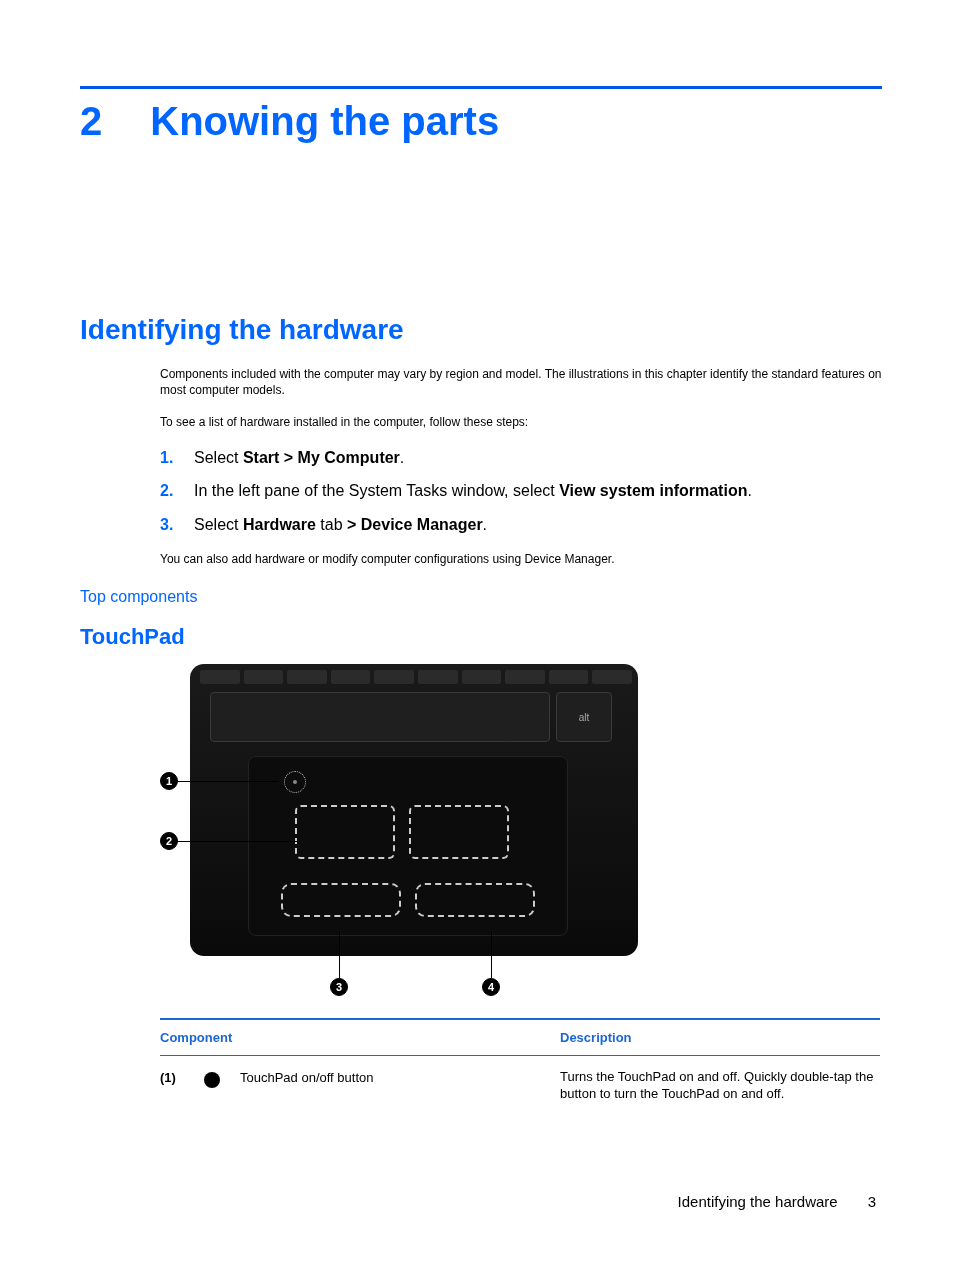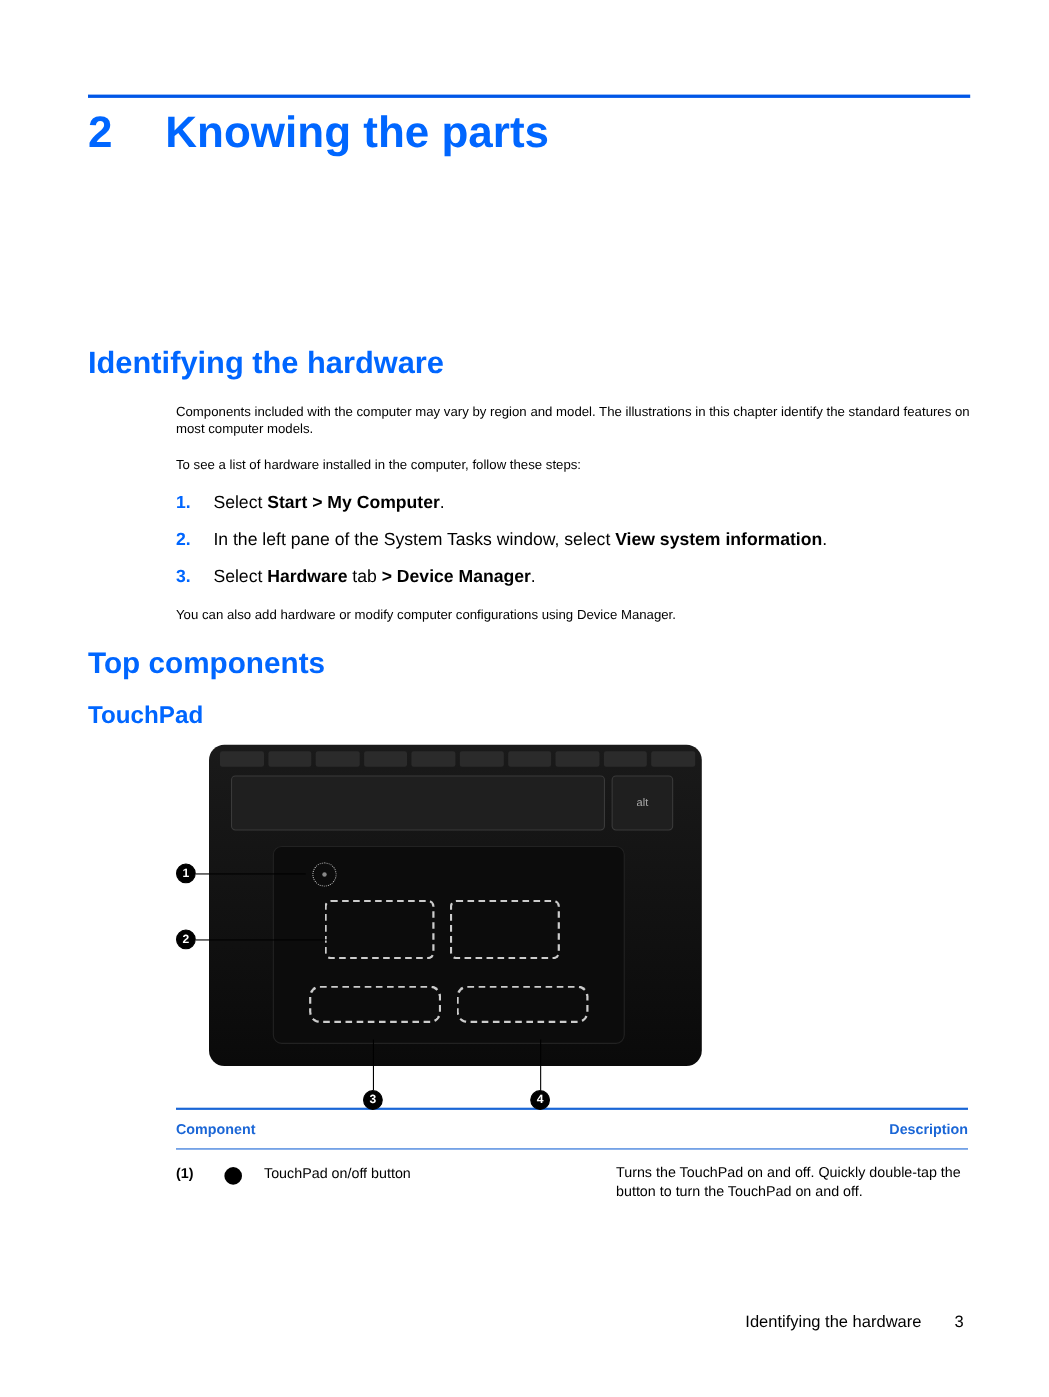--- a/index.html
+++ b/index.html
@@ -60,33 +60,34 @@
     line-height: 1.35;
   }
   .ol-num {
     color: #0066ff;
     font-weight: bold;
     min-width: 16px;
   }
   .bold { font-weight: bold; margin-top: 27px; }
   .section-h3 {
     color: #0066ff;
-    font-size: 27px;
-    font-weight: bold;
+    font-size: 16px;
+    font-weight: normal;
     margin-top: 20px;
     margin-bottom: 18px;
   }
   .section-h4 {
     color: #0066ff;
     font-size: 22px;
     font-weight: bold;
     margin-bottom: 14px;
   }
   .figure-wrap {
     margin-left: 80px;
+    margin-bottom: 24px;
   }
   .touchpad-figure {
     width: 478px;
     height: 330px;
     position: relative;
   }
   .laptop-body {
     position: absolute;
     left: 30px;
     top: 0;
@@ -214,21 +215,20 @@
     width: 720px;
     border-top: 2px solid #1a66d6;
     font-size: 13px;
   }
   .ct-head {
     display: flex;
     padding: 10px 0;
     color: #1a66d6;
     font-weight: bold;
     border-bottom: 1px solid #1a66d6;
-    text-align: right;
   }
   .ct-col1 { width: 400px; display: flex; align-items: center; gap: 14px; }
   .ct-col2 { flex: 1; }
   .ct-row {
     display: flex;
     padding: 12px 0;
     align-items: flex-start;
   }
   .ct-num { font-weight: bold; min-width: 28px; }
   .ct-icon {

